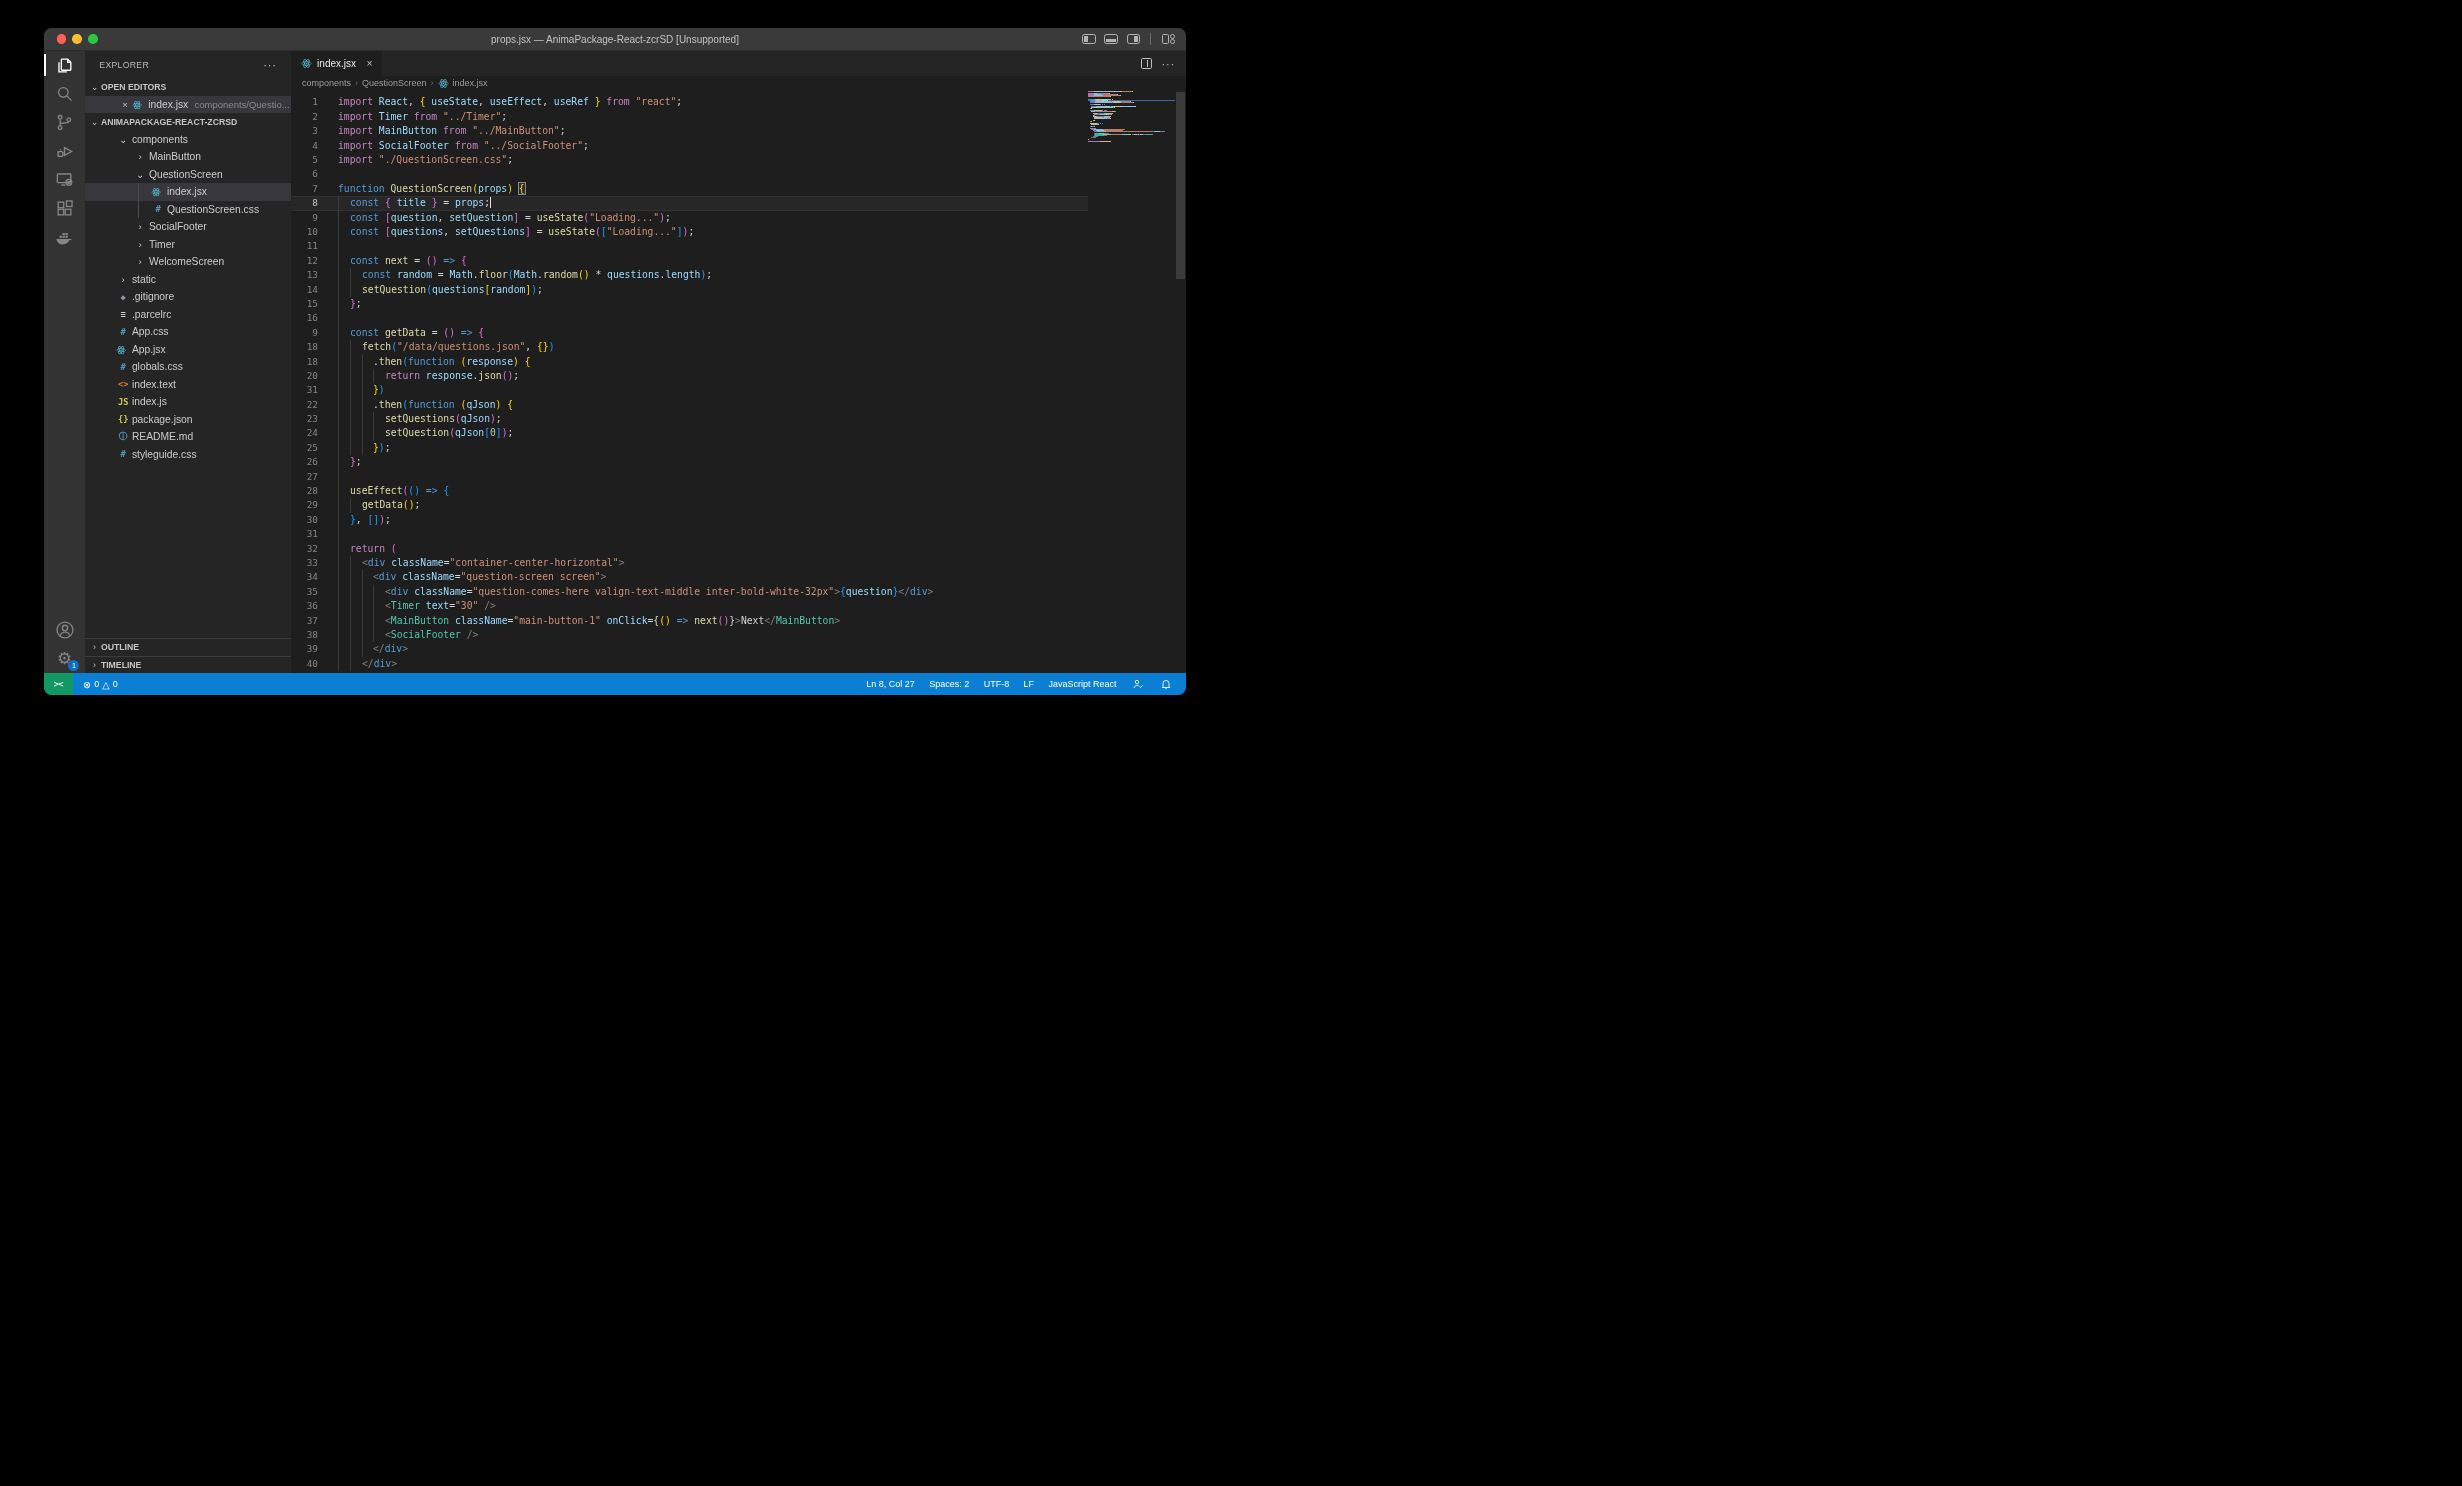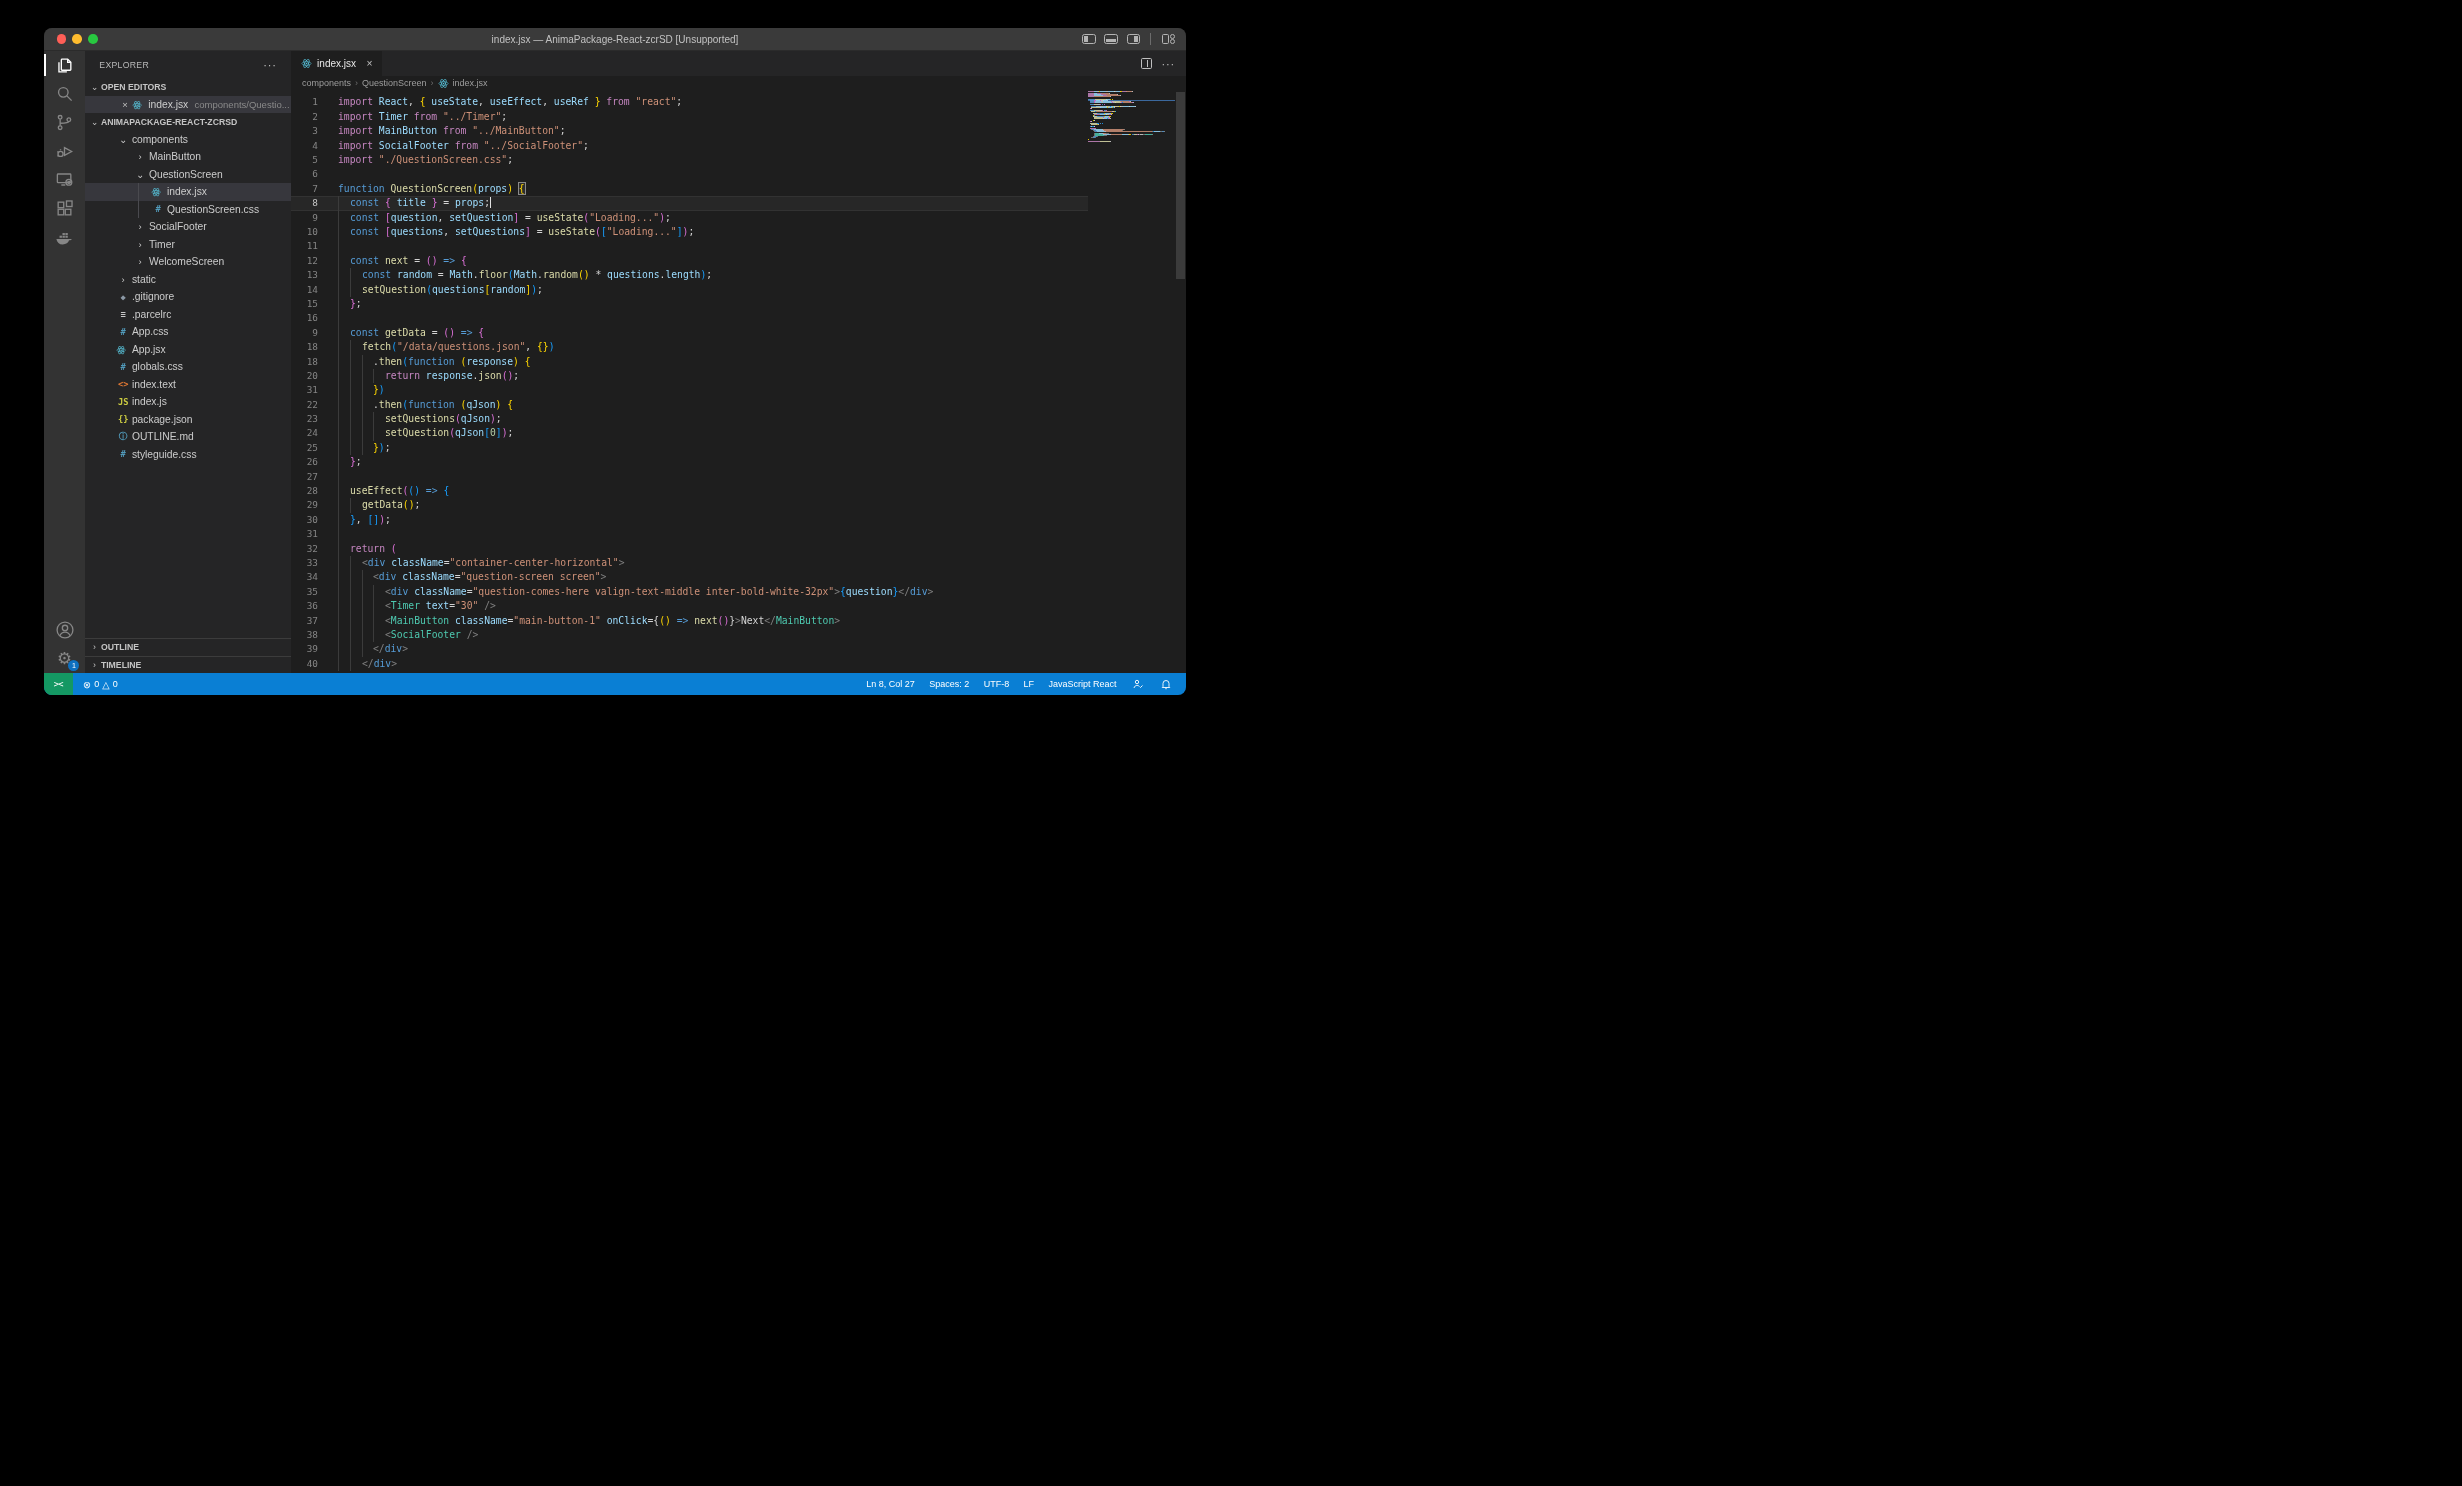--- a/index.html
+++ b/index.html
@@ -90,21 +90,21 @@
 <body>
 
 <div id="window">
 
   <div class="titlebar">
     <div class="lights">
       <div class="light" style="background:#ff5f57"></div>
       <div class="light" style="background:#febc2e"></div>
       <div class="light" style="background:#28c840"></div>
     </div>
-    <div class="title-text">index.jsx — AnimaPackage-React-zcrSD [Unsupported]</div>
+    <div class="title-text">props.jsx — AnimaPackage-React-zcrSD [Unsupported]</div>
     <div class="tb-right">
       <div class="tb-ic left">
           <span></span>
         </div>
       <div class="tb-ic bottom">
           <span></span>
         </div>
       <div class="tb-ic right">
           <span></span>
         </div>
@@ -303,21 +303,21 @@
           <div class="row" style="padding-left: 31px;">
             <span class="ficon" style="color: rgb(203, 203, 65); font-weight: bold;">JS</span>
             <span class="lbl">index.js</span>
           </div>
           <div class="row" style="padding-left: 31px;">
             <span class="ficon" style="color: rgb(203, 203, 65); font-weight: bold;">{}</span>
             <span class="lbl">package.json</span>
           </div>
           <div class="row" style="padding-left: 31px;">
             <span class="ficon" style="color: rgb(81, 154, 186); font-weight: bold;">ⓘ</span>
-            <span class="lbl">OUTLINE.md</span>
+            <span class="lbl">README.md</span>
           </div>
           <div class="row" style="padding-left: 31px;">
             <span class="ficon" style="color: rgb(81, 154, 186); font-weight: bold;">#</span>
             <span class="lbl">styleguide.css</span>
           </div>
         </div>
       <div style="flex:1"></div>
       <div class="sb-h sb-bottom">
         <span class="chev">›</span>
         <span>OUTLINE</span>

